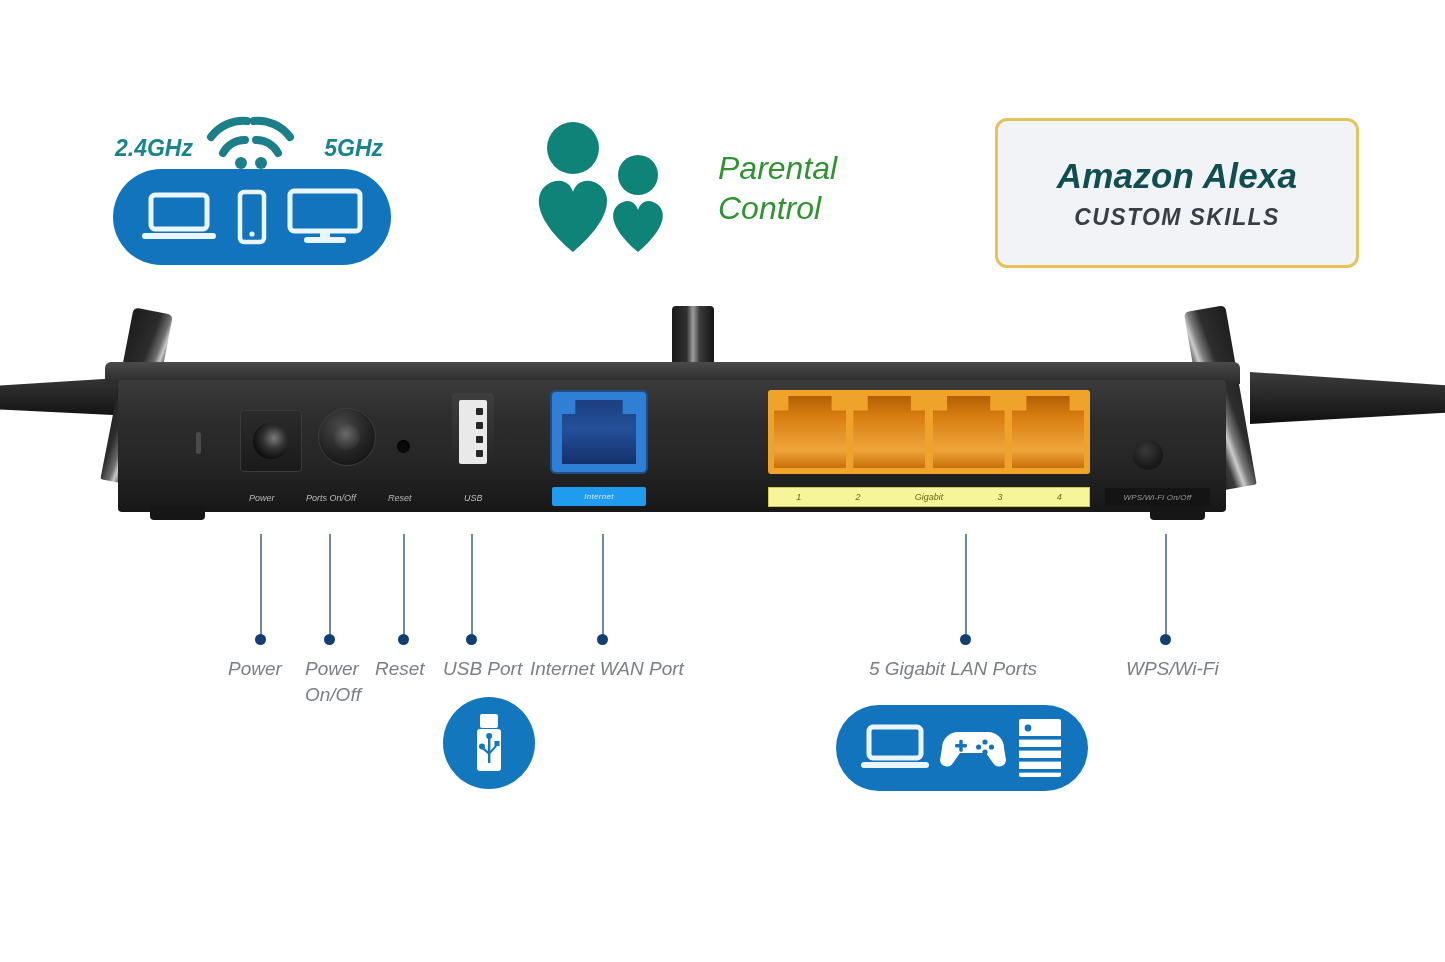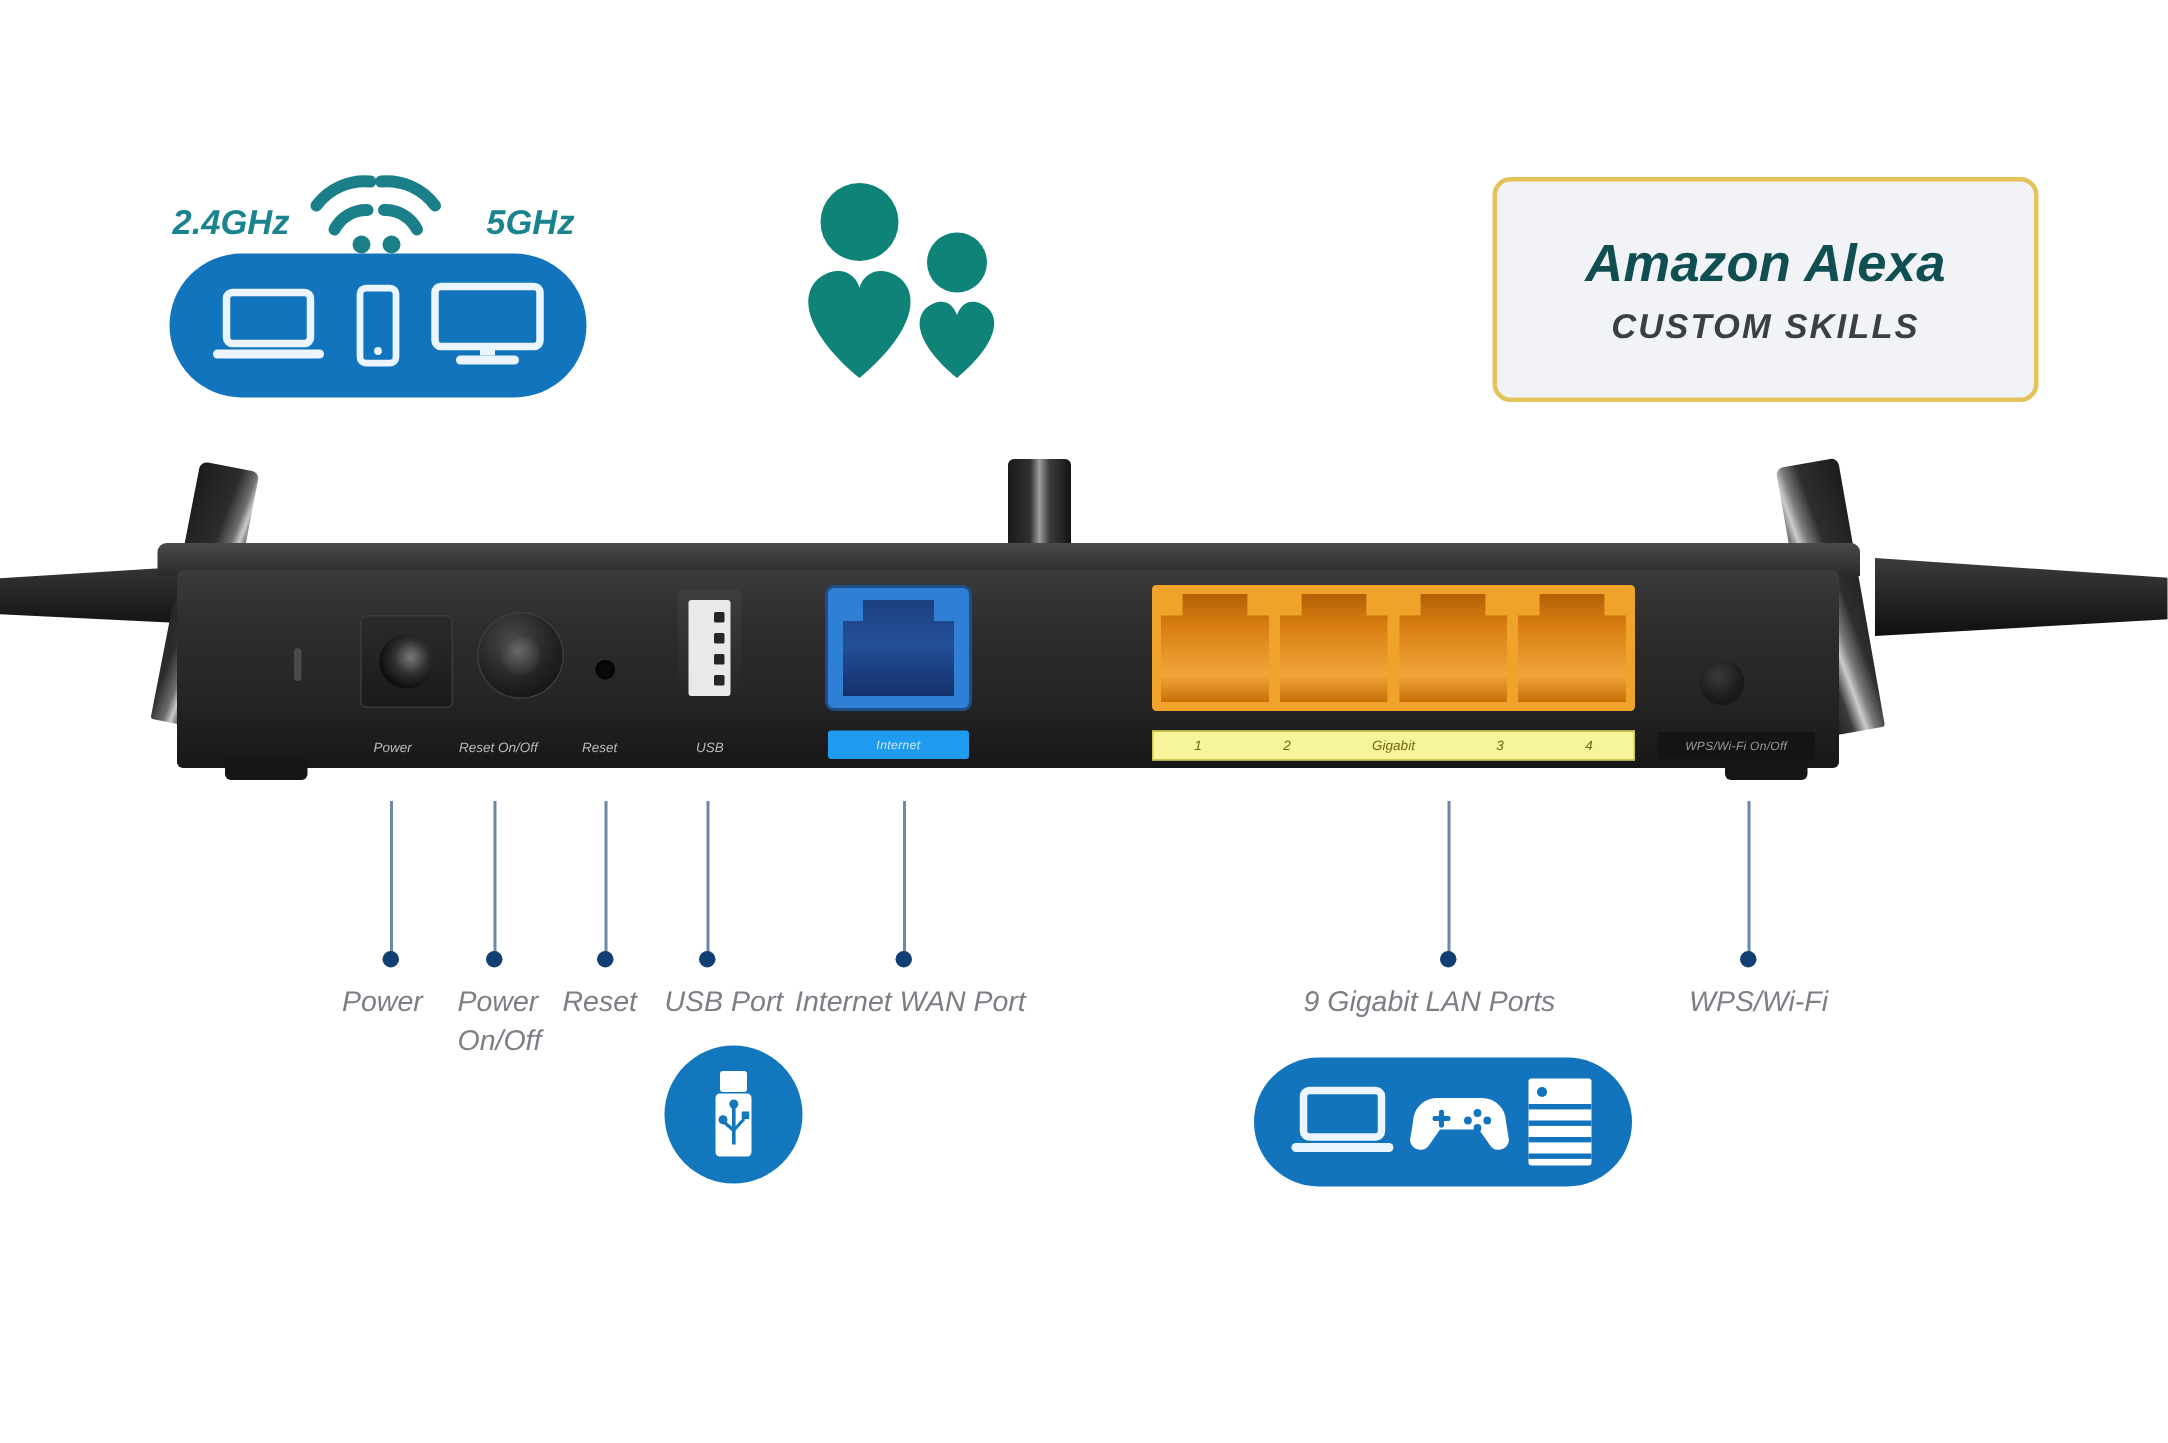--- a/index.html
+++ b/index.html
@@ -258,20 +258,24 @@
 
   <div class="badge" id="parental">
     <svg class="pc-icon" viewBox="0 0 150 140">
       <g fill="#0f8377">
         <circle cx="43" cy="28" r="26"></circle>
         <path d="M43 132 C 2 98, 2 70, 22 62 C 33 58, 41 64, 43 72 C 45 64, 53 58, 64 62 C 84 70, 84 98, 43 132 Z"></path>
         <circle cx="108" cy="55" r="20"></circle>
         <path d="M108 132 C 78 107, 78 88, 93 82 C 101 79, 106 84, 108 90 C 110 84, 115 79, 123 82 C 138 88, 138 107, 108 132 Z"></path>
       </g>
     </svg>
+    <div class="pc-text">
+      <div>Parental</div>
+      <div>Control</div>
+    </div>
   </div>
 
   <div class="badge" id="alexa">
     <div class="a-title">Amazon Alexa</div>
     <div class="a-sub">CUSTOM SKILLS</div>
   </div>
 
   <div id="router">
     <div class="ant" id="fin-left"></div>
     <div class="ant" id="fin-right"></div>
@@ -321,21 +325,21 @@
     <span>3</span>
     <span>4</span>
   </div>
 
   <div class="port" id="wps-btn"></div>
   <div class="port" id="wps-label">
     <span>WPS/Wi-Fi On/Off</span>
   </div>
 
   <span class="port-text" style="left:249px;top:493px">Power</span>
-  <span class="port-text" style="left:306px;top:493px">Reset On/Off</span>
+  <span class="port-text" style="left:306px;top:493px">Ports On/Off</span>
   <span class="port-text" style="left:388px;top:493px">Reset</span>
   <span class="port-text" style="left:464px;top:493px">USB</span>
 
   <div class="leader" style="left:260px;top:534px;height:105px"></div>
   <div class="leader" style="left:329px;top:534px;height:105px"></div>
   <div class="leader" style="left:403px;top:534px;height:105px"></div>
   <div class="leader" style="left:471px;top:534px;height:105px"></div>
   <div class="leader" style="left:602px;top:534px;height:105px"></div>
   <div class="leader" style="left:965px;top:534px;height:105px"></div>
   <div class="leader" style="left:1165px;top:534px;height:105px"></div>
@@ -349,21 +353,21 @@
   <div class="dot" style="left:1160px;top:634px"></div>
 
   <div class="callout" style="left:228px;top:656px">Power</div>
   <div class="callout" style="left:305px;top:656px">
     <div>Power</div>
     <div>On/Off</div>
   </div>
   <div class="callout" style="left:375px;top:656px">Reset</div>
   <div class="callout" style="left:443px;top:656px">USB Port</div>
   <div class="callout" style="left:530px;top:656px">Internet WAN Port</div>
-  <div class="callout" style="left:869px;top:656px">9 Gigabit LAN Ports</div>
+  <div class="callout" style="left:869px;top:656px">5 Gigabit LAN Ports</div>
   <div class="callout" style="left:1126px;top:656px">WPS/Wi-Fi</div>
 
   <div id="usb-circle" class="flex-center">
     <svg width="40" height="62" viewBox="0 0 40 62">
       <rect x="11" y="2" width="18" height="14" rx="2" fill="#ffffff"></rect>
       <rect x="8" y="17" width="24" height="42" rx="3" fill="#ffffff"></rect>
       <g fill="#1277bd">
         <rect x="19" y="25" width="2.4" height="26"></rect>
         <circle cx="20.2" cy="24" r="3"></circle>
         <path d="M13 34 l7 6 v3 l-7 -6 z"></path>

